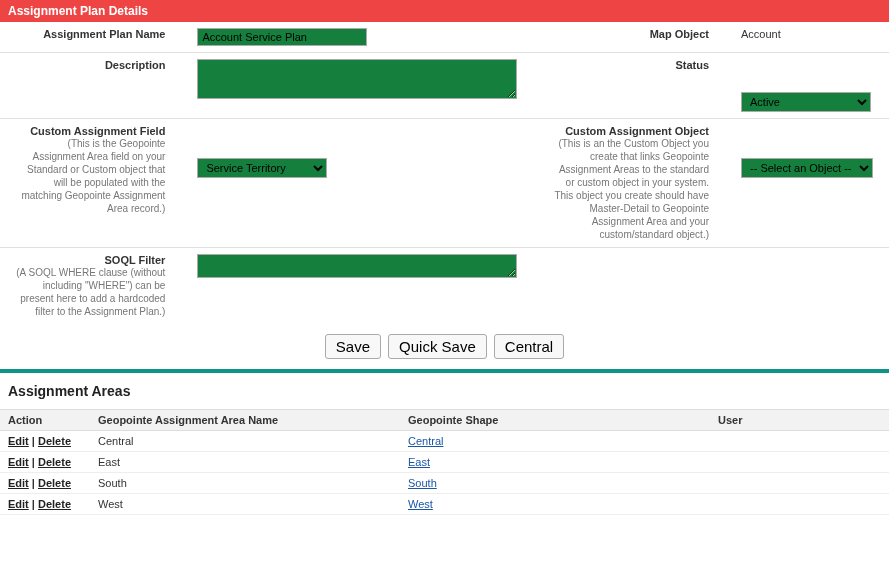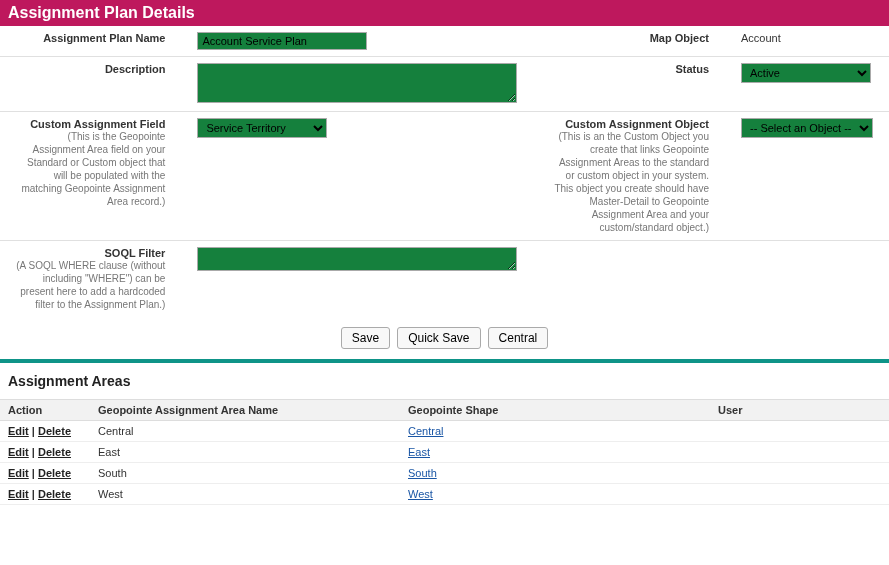--- a/index.html
+++ b/index.html
@@ -1,34 +1,34 @@
 <!DOCTYPE html>
 <html><head>
   <meta charset="utf-8">
   <style>
     * { box-sizing: border-box; margin: 0; padding: 0; }
     body { font-family: Arial, Helvetica, sans-serif; font-size: 11px; color: #333; background: #fff; width: 889px; }
-    .section-header { background: #be185d; color: #fff; padding: 4px 8px; font-weight: bold; font-size: 16px; }
+    .section-header { background: #ef4444; color: #fff; padding: 4px 8px; font-weight: bold; font-size: 12px; }
     .details-section { padding: 0; }
     .details-table { width: 100%; border-collapse: collapse; }
     .details-table tr.divider td { border-top: 1px solid #e0e0e0; }
     .details-table td { vertical-align: top; padding: 6px 16px; }
     .label-cell { text-align: right; width: 200px; font-weight: bold; color: #333; }
     .label-cell .help { font-weight: normal; color: #777; font-size: 10px; display: block; line-height: 1.3; }
     .value-cell { width: 240px; }
     .right-label-cell { text-align: right; width: 210px; font-weight: bold; color: #333; margin-top: 43px; }
     .right-label-cell .help { font-weight: normal; color: #777; font-size: 10px; display: block; line-height: 1.3; }
     .right-value-cell { }
     .required-input { border-left: 3px solid #c00; }
     input[type="text"], textarea, select { font-family: Arial, Helvetica, sans-serif; font-size: 11px; padding: 2px 4px; border: 1px solid #aaa; background: #15803d; }
     input[type="text"] { width: 170px; }
     textarea { width: 320px; height: 40px; resize: both; }
-    select { min-width: 130px; }
+    select { min-width: 130px; margin-top: 33px; }
     .btn-row { text-align: center; padding: 10px 0; }
-    .btn { background: #f8f8f8; border: 1px solid #aaa; border-radius: 3px; padding: 3px 10px; font-size: 12px; cursor: pointer; margin: 0 2px; }
+    .btn { background: #f8f8f8; border: 1px solid #aaa; border-radius: 3px; padding: 3px 10px; font-size: 15px; cursor: pointer; margin: 0 2px; }
     .divider-bar { height: 4px; background: #0e9488; margin: 0; }
     .areas-header { display: flex; align-items: center; padding: 10px 8px; }
     .areas-header h2 { font-size: 14px; font-weight: bold; color: #222; flex: 0 0 330px; }
     .btn-new { background: #f8f8f8; border: 1px solid #aaa; border-radius: 3px; padding: 3px 10px; font-size: 11px; cursor: pointer; }
     .areas-table { width: 100%; border-collapse: collapse; }
     .areas-table thead th { background: #f2f2f2; border-top: 1px solid #ddd; border-bottom: 1px solid #ddd; text-align: left; padding: 4px 8px; font-size: 11px; font-weight: bold; }
     .areas-table tbody td { border-bottom: 1px solid #eee; padding: 4px 8px; font-size: 11px; }
     .col-action { width: 90px; }
     .col-name { width: 310px; }
     .col-shape { width: 310px; }

